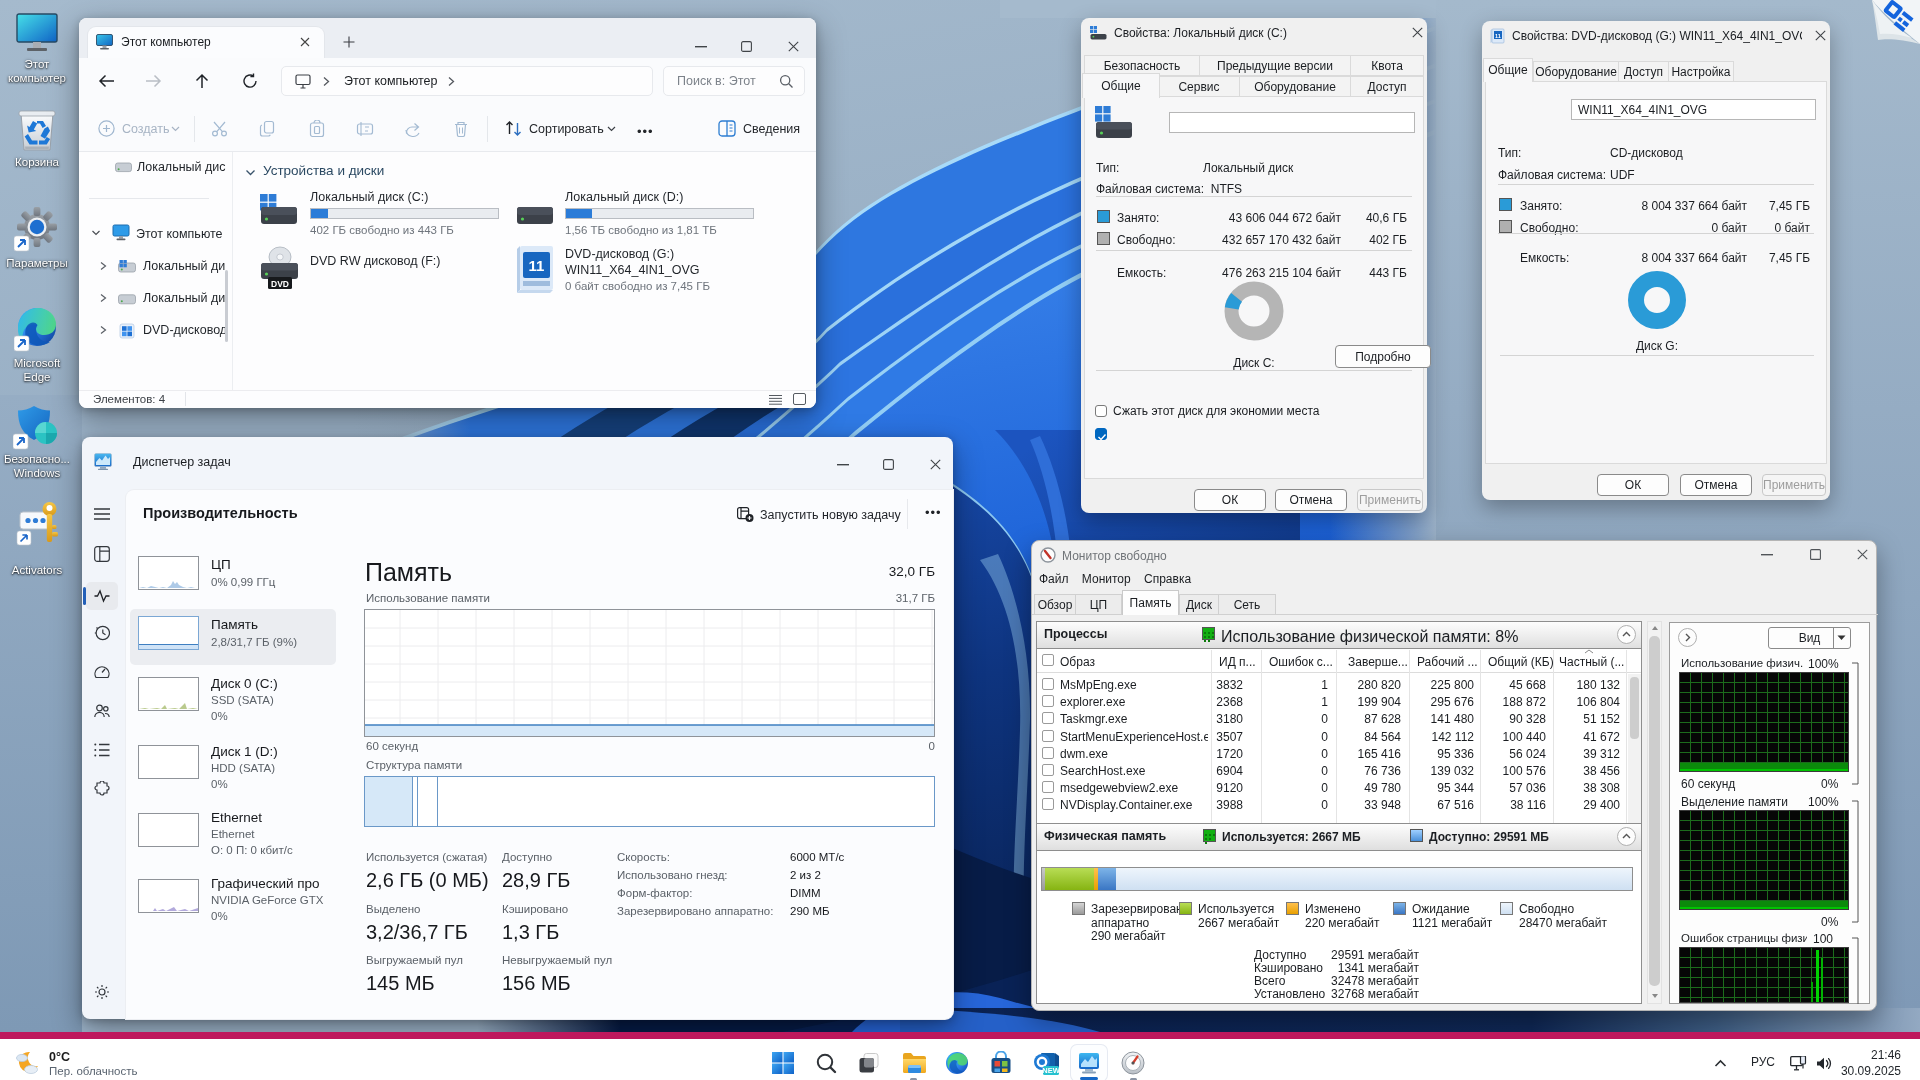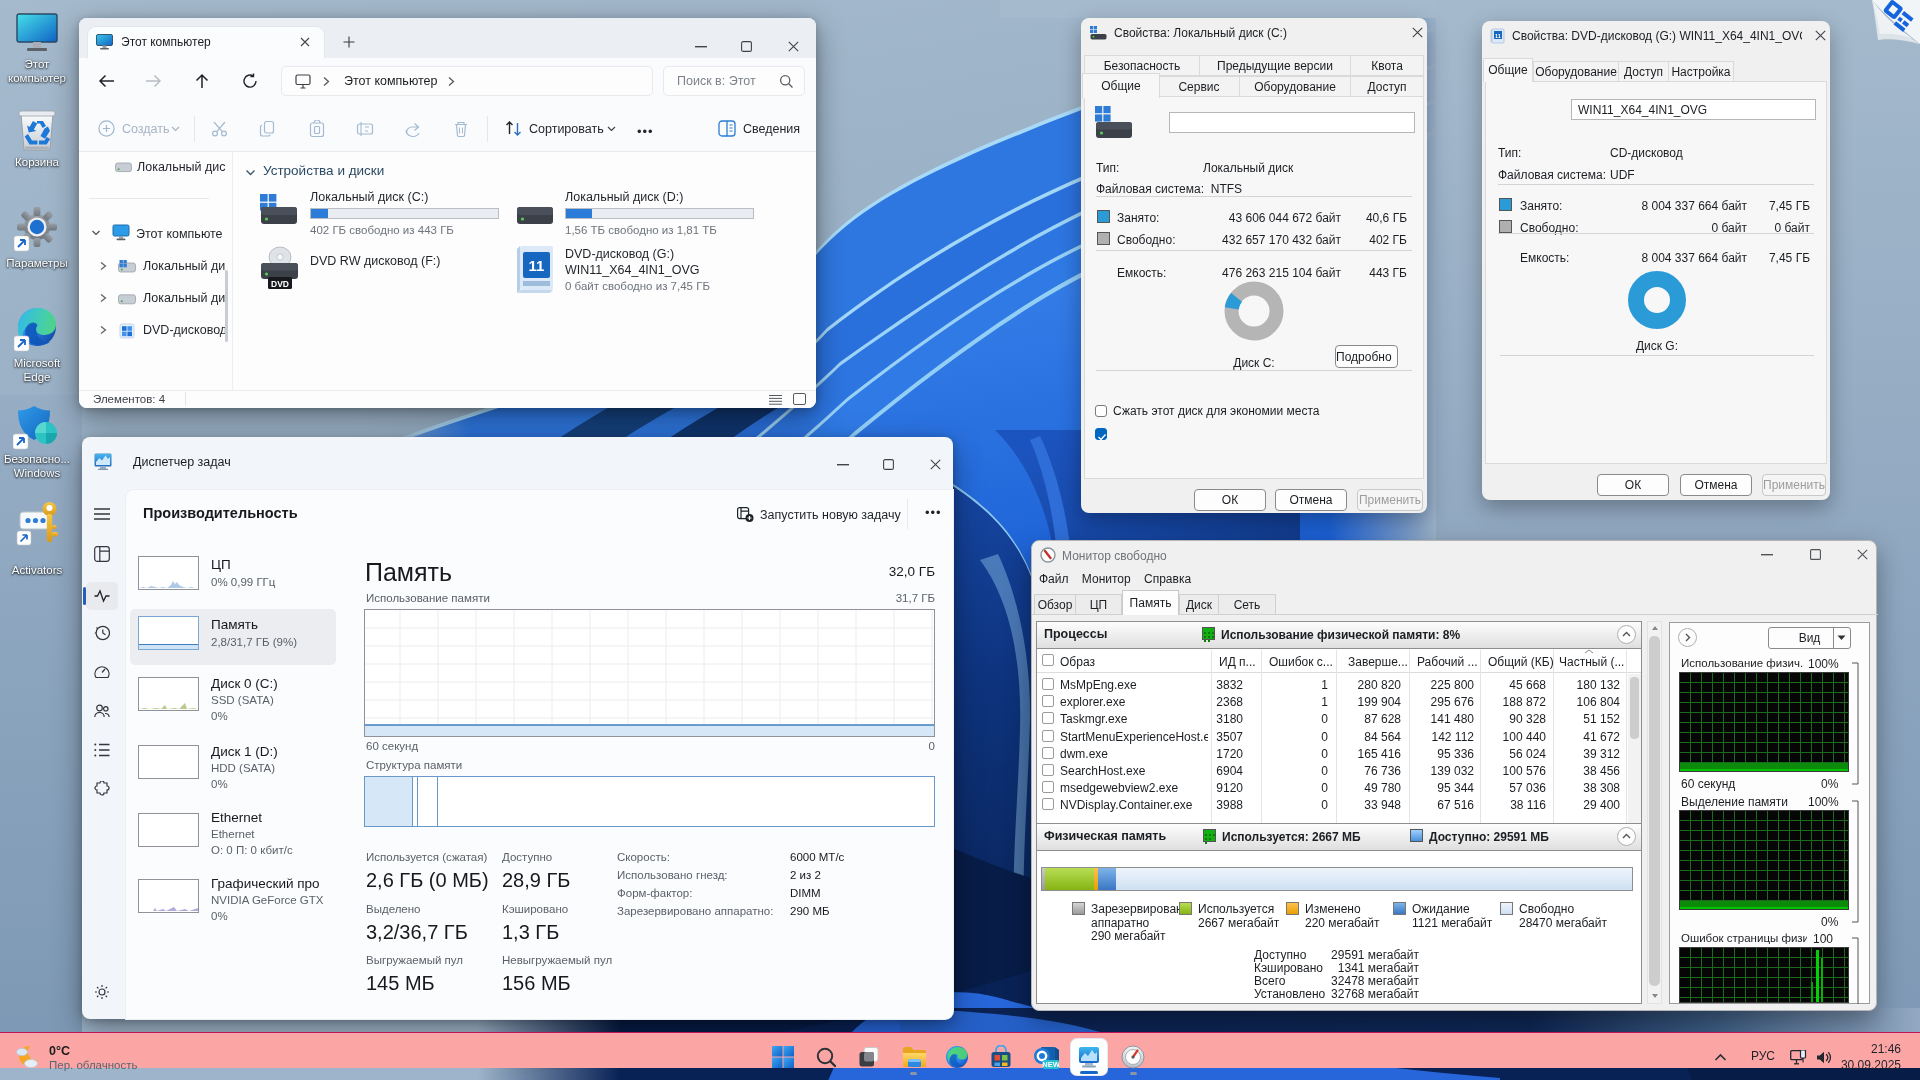--- a/index.html
+++ b/index.html
@@ -4,21 +4,21 @@
 *{margin:0;padding:0;box-sizing:border-box}
 html,body{width:1920px;height:1080px;overflow:hidden;font-family:"Liberation Sans",sans-serif;-webkit-font-smoothing:antialiased}
 body{position:relative;background:#9db3c8}
 .abs{position:absolute}
 .win{position:absolute;border-radius:8px;box-shadow:0 10px 30px rgba(0,0,0,.38),0 2px 8px rgba(0,0,0,.22)}
 .ell{white-space:nowrap;overflow:hidden}
 
 .dico{position:absolute;width:76px;text-align:center;color:#fff;font-size:11.5px;line-height:14px;text-shadow:0 1px 2px rgba(0,0,0,.85),0 0 3px rgba(0,0,0,.5)}
 .dico svg{display:block;margin:0 auto}
 
-#taskbar{position:absolute;left:0;top:1032px;width:1920px;height:36px;background:#fca5a5;border-top:1px solid #be185d}
+#taskbar{position:absolute;left:0;top:1032px;width:1920px;height:48px;background:#ffffff;border-top:7px solid #be185d}
 #tb-center{position:absolute;top:0;height:48px;display:flex;align-items:center}
 .tbi{width:24px;height:24px;margin:0 10px;position:relative}
 .tbi svg{display:block}
 #weather{position:absolute;left:14px;top:0;height:48px;display:flex;align-items:center}
 #tray{position:absolute;right:0;top:0;height:48px}
 .gph{border:1px solid #3a3a3a;background:
  linear-gradient(to top,#00c400 0,#00c400 2.5px,#0b8a0b 2.5px,#0b8a0b 8px,rgba(0,0,0,0) 8px),
  repeating-linear-gradient(to right,rgba(0,0,0,0) 0,rgba(0,0,0,0) 10px,#1c6b1c 10px,#1c6b1c 11px),
  repeating-linear-gradient(to bottom,rgba(0,0,0,0) 0,rgba(0,0,0,0) 9px,#1c6b1c 9px,#1c6b1c 10px),
  #060606}
@@ -710,21 +710,21 @@
  <div class="abs" style="left:255px;top:215px;width:71px;text-align:right;font-size:12px;color:#1b1e22">402 ГБ</div>
  <div class="abs" style="left:15px;top:232px;width:316px;height:1px;background:#d4d4d4"></div>
  <div class="abs" style="left:36px;top:248px;font-size:12px;color:#1b1e22">Емкость:</div>
  <div class="abs" style="left:130px;top:248px;width:130px;text-align:right;font-size:12px;color:#1b1e22">476 263 215 104 байт</div>
  <div class="abs" style="left:255px;top:248px;width:71px;text-align:right;font-size:12px;color:#1b1e22">443 ГБ</div>
  <svg class="abs" style="left:143px;top:263px" width="60" height="60" viewBox="0 0 60 60">
    <circle cx="30" cy="30" r="22.5" fill="none" stroke="#b5b5b5" stroke-width="14"></circle>
    <path d="M 7.7 27.4 A 22.5 22.5 0 0 1 12.6 16.4" fill="none" stroke="#2a9bd7" stroke-width="14"></path>
  </svg>
  <div class="abs" style="left:143px;top:338px;width:60px;text-align:center;font-size:12px;color:#1b1e22">Диск C:</div>
- <div class="abs" style="left:254px;top:327px;width:63px;height:23px;background:#fdfdfd;border:1px solid #8a8a8a;border-radius:4px;font-size:12px;color:#1b1e22;line-height:22px">Подробно</div>
+ <div class="abs" style="left:254px;top:327px;width:96px;height:23px;background:#fdfdfd;border:1px solid #8a8a8a;border-radius:4px;font-size:12px;color:#1b1e22;text-align:center;line-height:22px">Подробно</div>
  <div class="abs" style="left:15px;top:352px;width:316px;height:1px;background:#d4d4d4"></div>
  <div class="abs" style="left:14px;top:387px;width:12px;height:12px;background:#fff;border:1px solid #7a7a7a;border-radius:3px"></div>
  <div class="abs" style="left:32px;top:386px;font-size:12px;color:#1b1e22">Сжать этот диск для экономии места</div>
  <div class="abs" style="left:14px;top:410px;width:12px;height:12px;background:#0067c0;border:1px solid #0067c0;border-radius:3px"><svg width="12" height="12" viewBox="0 0 12 12">
         <path d="M2.5 6 L5 8.5 L9.5 3.5" fill="none" stroke="#fff" stroke-width="1.4"></path>
       </svg></div>
 
  <div class="abs" style="left:113px;top:471px;width:72px;height:22px;background:#fdfdfd;border:1px solid #8a8a8a;border-radius:4px;font-size:12px;color:#1b1e22;text-align:center;line-height:21px">ОК</div>
  <div class="abs" style="left:194px;top:471px;width:72px;height:22px;background:#fdfdfd;border:1px solid #8a8a8a;border-radius:4px;font-size:12px;color:#1b1e22;text-align:center;line-height:21px">Отмена</div>
  <div class="abs" style="left:276px;top:471px;width:66px;height:22px;background:#f5f5f5;border:1px solid #c9c9c9;border-radius:4px;font-size:12px;color:#9d9d9d;text-align:center;line-height:21px">Применить</div>
@@ -809,21 +809,21 @@
           <rect x="1" y="1" width="2" height="2"></rect>
           <rect x="5" y="1" width="2" height="2"></rect>
           <rect x="9" y="1" width="2" height="2"></rect>
           <rect x="1" y="5" width="2" height="2"></rect>
           <rect x="5" y="5" width="2" height="2"></rect>
           <rect x="1" y="9" width="2" height="2"></rect>
           <rect x="5" y="9" width="2" height="2"></rect>
           <rect x="9" y="5" width="2" height="2"></rect>
         </g>
       </svg></div>
- <div class="abs" style="left:189px;top:87px;font-size:12px;font-weight:700;color:#1b1e22">Использование физической памяти: 8%</div>
+ <div class="abs" style="left:189px;top:87px;font-size:16px;font-weight:400;color:#1b1e22">Использование физической памяти: 8%</div>
  <div class="abs" style="left:585px;top:84px;width:19px;height:19px;border:1px solid #b0b0b0;border-radius:50%;background:#fdfdfd"><svg width="17" height="17" viewBox="0 0 17 17">
         <path d="M5 10 L8.5 6.5 L12 10" fill="none" stroke="#555" stroke-width="1.4"></path>
       </svg></div>
  <div class="abs" style="left:4px;top:108px;width:606px;height:204px;background:#fff;border:1px solid #8e8e8e;border-top:none"></div>
 
  <div class="abs" style="left:5px;top:108px;width:604px;height:24px;background:#fff;border-bottom:1px solid #dcdcdc"></div>
  <div class="abs" style="left:10px;top:113px;width:12px;height:12px;border:1px solid #9a9a9a;border-radius:2px;background:#fff"></div>
  <div class="abs" style="left:28px;top:114px;font-size:12px;color:#1b1e22">Образ</div>
  <div class="abs ell" style="left:187px;top:114px;width:44px;font-size:12px;color:#1b1e22">ИД п...</div>
  <div class="abs ell" style="left:237px;top:114px;width:68px;font-size:12px;color:#1b1e22">Ошибок с...</div>

